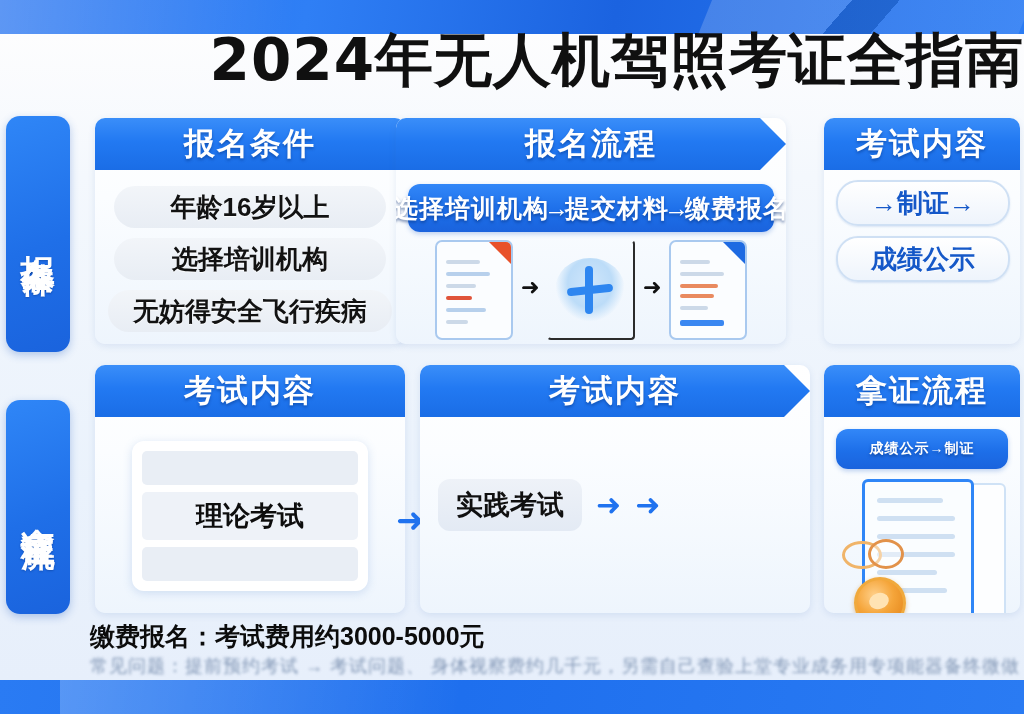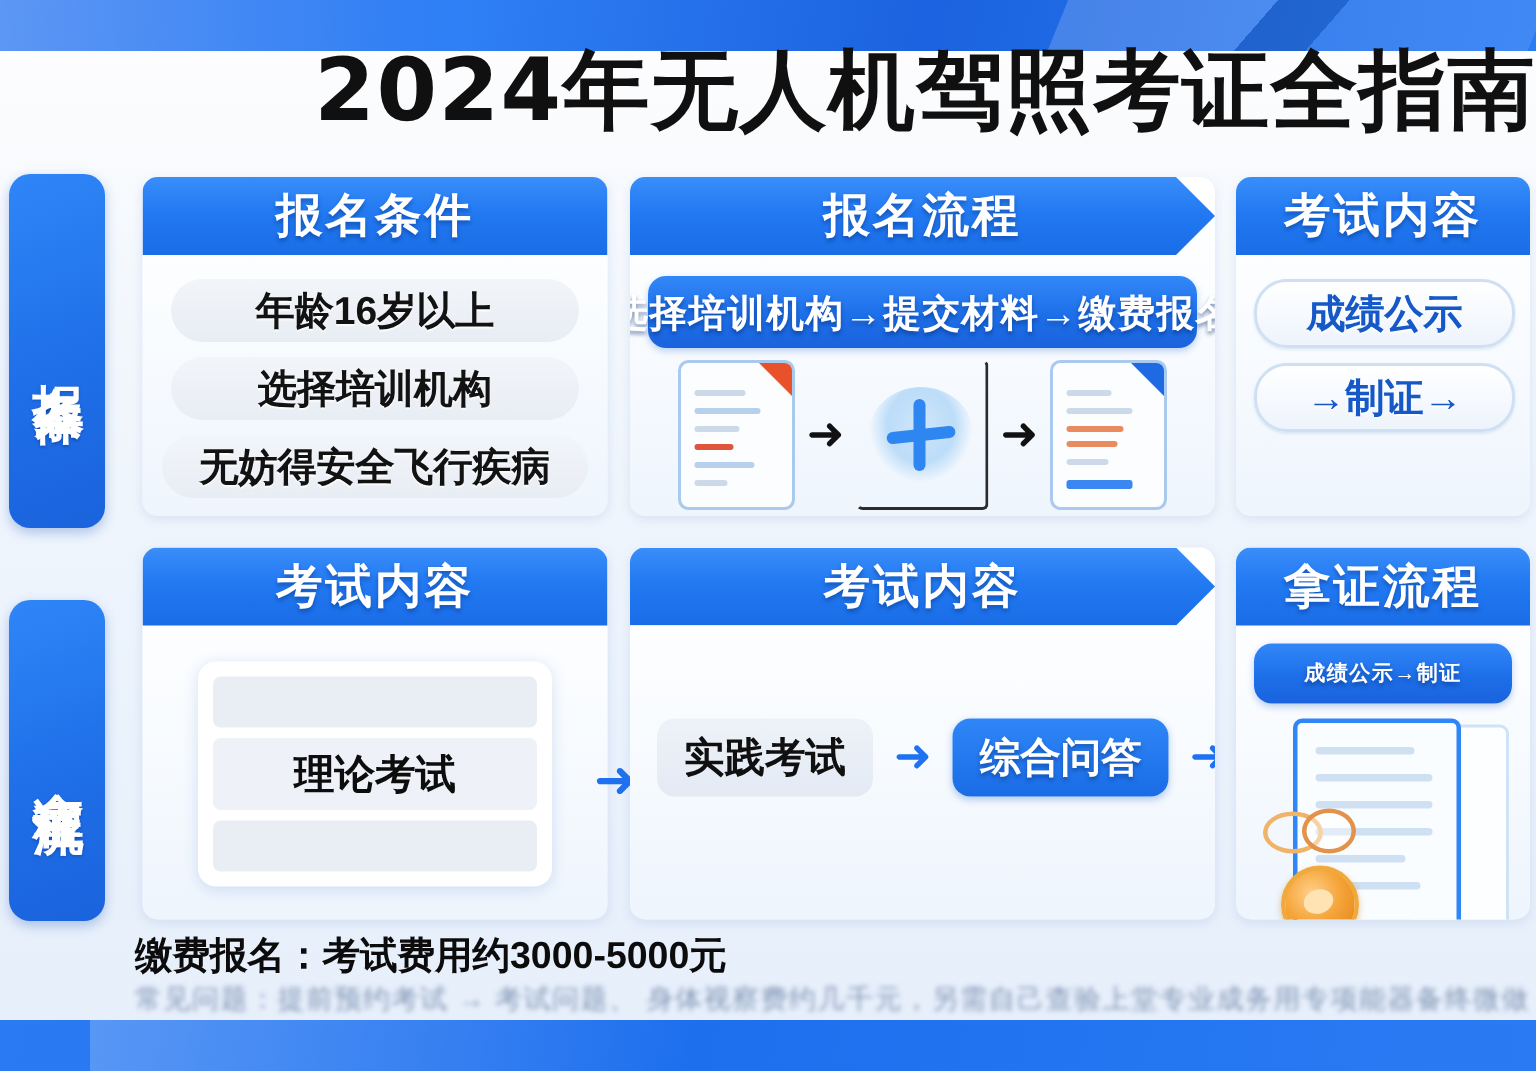--- a/index.html
+++ b/index.html
@@ -199,21 +199,21 @@
 
 <div class="card" style="left:95px;top:118px;width:310px;height:226px;">
   <div class="card-head">报名条件</div>
   <div class="card-body">
     <div class="pill" style="width:272px;margin-top:6px;">年龄16岁以上</div>
     <div class="pill" style="width:272px;">选择培训机构</div>
     <div class="pill" style="width:284px;">无妨得安全飞行疾病</div>
   </div>
 </div>
 
-<div class="card" style="left:420px;top:118px;width:390px;height:226px;">
+<div class="card" style="left:396px;top:118px;width:390px;height:226px;font-family:Liberation Mono, monospace;">
   <div class="card-head chevron">报名流程</div>
   <div class="card-body">
     <div class="flow-banner" style="margin-top:4px;">选择培训机构→提交材料→缴费报名</div>
     <div class="doc-row">
       <div class="doc">
         <div class="fold"></div>
         <div class="ln" style="top:18px;width:34px;"></div>
         <div class="ln b" style="top:30px;width:44px;"></div>
         <div class="ln" style="top:42px;width:30px;"></div>
         <div class="ln r" style="top:54px;width:26px;"></div>
@@ -234,22 +234,22 @@
         <div class="ln" style="top:64px;width:28px;"></div>
         <div class="ln blue" style="top:78px;width:44px;height:6px;"></div>
       </div>
     </div>
   </div>
 </div>
 
 <div class="card" style="left:824px;top:118px;width:196px;height:226px;">
   <div class="card-head">考试内容</div>
   <div class="card-body">
+    <div class="pill outline" style="width:170px;">→制证→</div>
     <div class="pill outline" style="width:170px;margin-top:6px;">成绩公示</div>
-    <div class="pill outline" style="width:170px;">→制证→</div>
   </div>
 </div>
 
 <div class="card" style="left:95px;top:365px;width:310px;height:248px;">
   <div class="card-head">考试内容</div>
   <div class="card-body">
     <div class="exam-window">
       <div class="exam-row"></div>
       <div class="exam-row mid">理论考试</div>
       <div class="exam-row"></div>
@@ -258,21 +258,20 @@
 </div>
 
 <span class="link-arrow" style="left:396px;top:503px;">➜</span>
 
 <div class="card" style="left:420px;top:365px;width:390px;height:248px;">
   <div class="card-head chevron">考试内容</div>
   <div class="card-body">
     <div class="flow-row">
       <span class="flow-item grey">实践考试</span>
       <span class="barrow">➜</span>
-      <span class="flow-item blue">综合问答</span>
       <span class="barrow">➜</span>
     </div>
   </div>
 </div>
 
 <div class="card" style="left:824px;top:365px;width:196px;height:248px;">
   <div class="card-head">拿证流程</div>
   <div class="card-body">
     <div class="flow-banner" style="height:40px;font-size:14px;margin-top:2px;">成绩公示→制证</div>
     <div class="cert-wrap">

